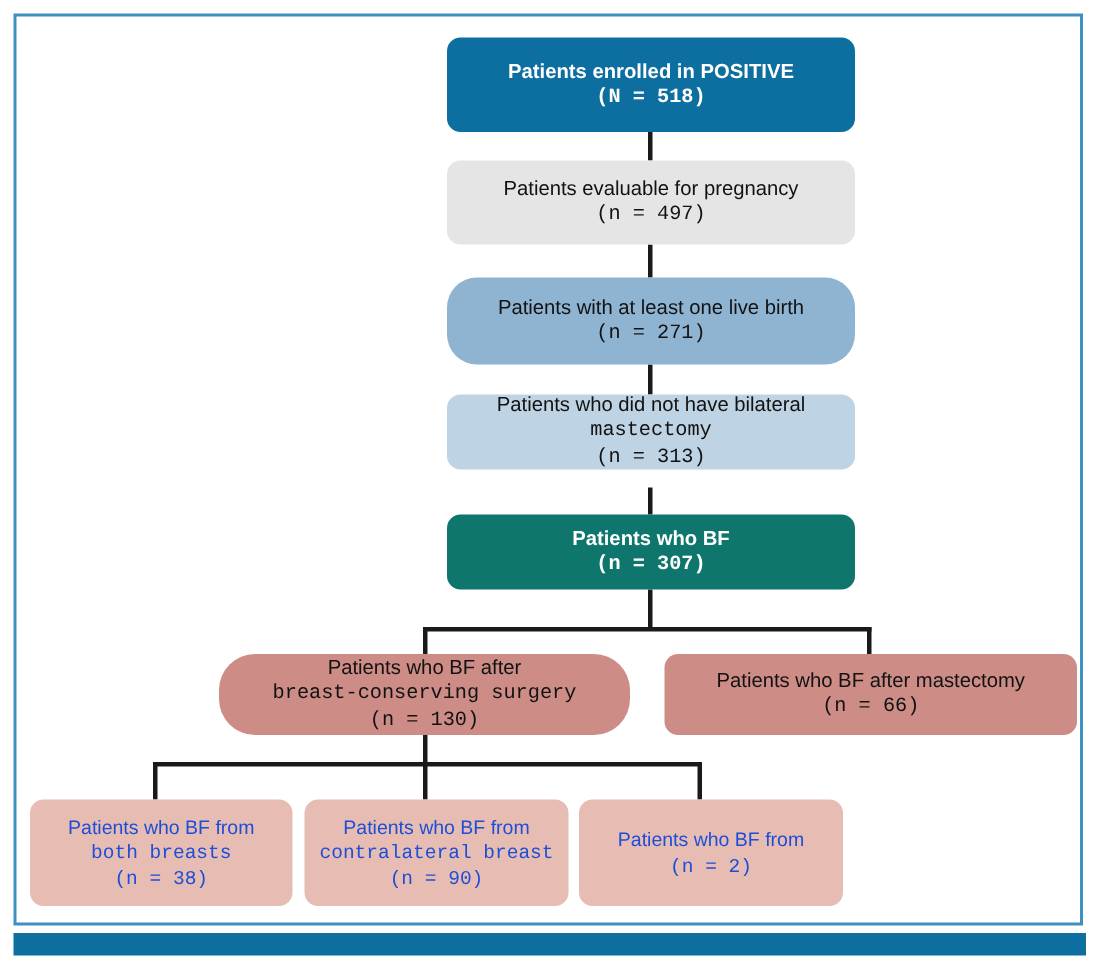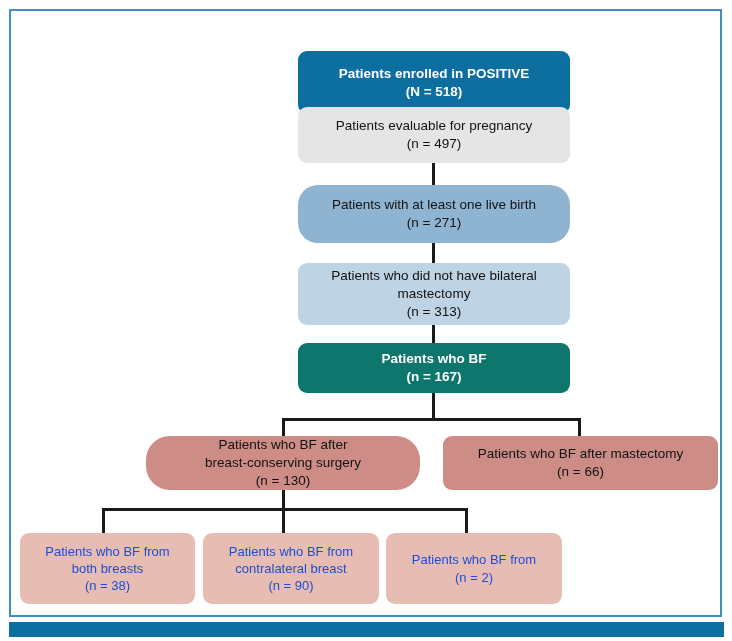--- a/index.html
+++ b/index.html
@@ -49,23 +49,24 @@
     z-index: 3;
   }
   .node .txt {
     display: block;
     width: 100%;
     padding: 0 6px;
     box-sizing: border-box;
   }
   .node .line2, .node .line3 {
     display: block;
+    font-family: Liberation Mono, monospace;
   }
   
-  .c-blue-dark  { background: #0d6ea0; color: #ffffff; font-weight: bold; font-size: 13.5px; margin-top: 26px; }
+  .c-blue-dark  { background: #0d6ea0; color: #ffffff; font-weight: bold; font-size: 13.5px; }
   .c-blue-mid   { background: #e5e5e5; color: #121212; font-size: 13.5px; }
   .c-blue-light2{ background: #8fb4d2; color: #121212; font-size: 13.5px; border-radius: 20px; }
   .c-blue-pale  { background: #bed3e3; color: #121212; font-size: 13.5px; }
   .c-maroon     { background: #0f766e; color: #ffffff; font-weight: bold; font-size: 13.5px; }
   .c-pink-mid   { background: #cd8c86; color: #121212; font-size: 13.5px; }
   .c-pink-light { background: #e7bcb3; color: #1d4ed8; font-size: 13px; }
 
   
   .conn {
     position: absolute;
@@ -115,32 +116,32 @@
     </span>
   </div>
 
   <div class="node c-blue-light2" style="left:298px; top:185px; width:272px; height:58px;">
     <span class="txt">
       <span class="line1">Patients with at least one live birth</span>
       <span class="line2">(n = 271)</span>
     </span>
   </div>
 
-  <div class="node c-blue-pale" style="left:298px; top:263px; width:272px; height:62px;">
+  <div class="node c-blue-pale" style="left:298px; top:263px; width:272px; height:50px;">
     <span class="txt">
       <span class="line1">Patients who did not have bilateral</span>
       <span class="line2">mastectomy</span>
       <span class="line3">(n = 313)</span>
     </span>
   </div>
 
   <div class="node c-maroon" style="left:298px; top:343px; width:272px; height:50px;">
     <span class="txt">
       <span class="line1">Patients who BF</span>
-      <span class="line2">(n = 167)</span>
+      <span class="line2">(n = 307)</span>
     </span>
   </div>
 
   <div class="node c-pink-mid" style="left:146px; top:436px; width:274px; height:54px;border-radius:24px;">
     <span class="txt">
       <span class="line1">Patients who BF after</span>
       <span class="line2">breast-conserving surgery</span>
       <span class="line3">(n = 130)</span>
     </span>
   </div>

